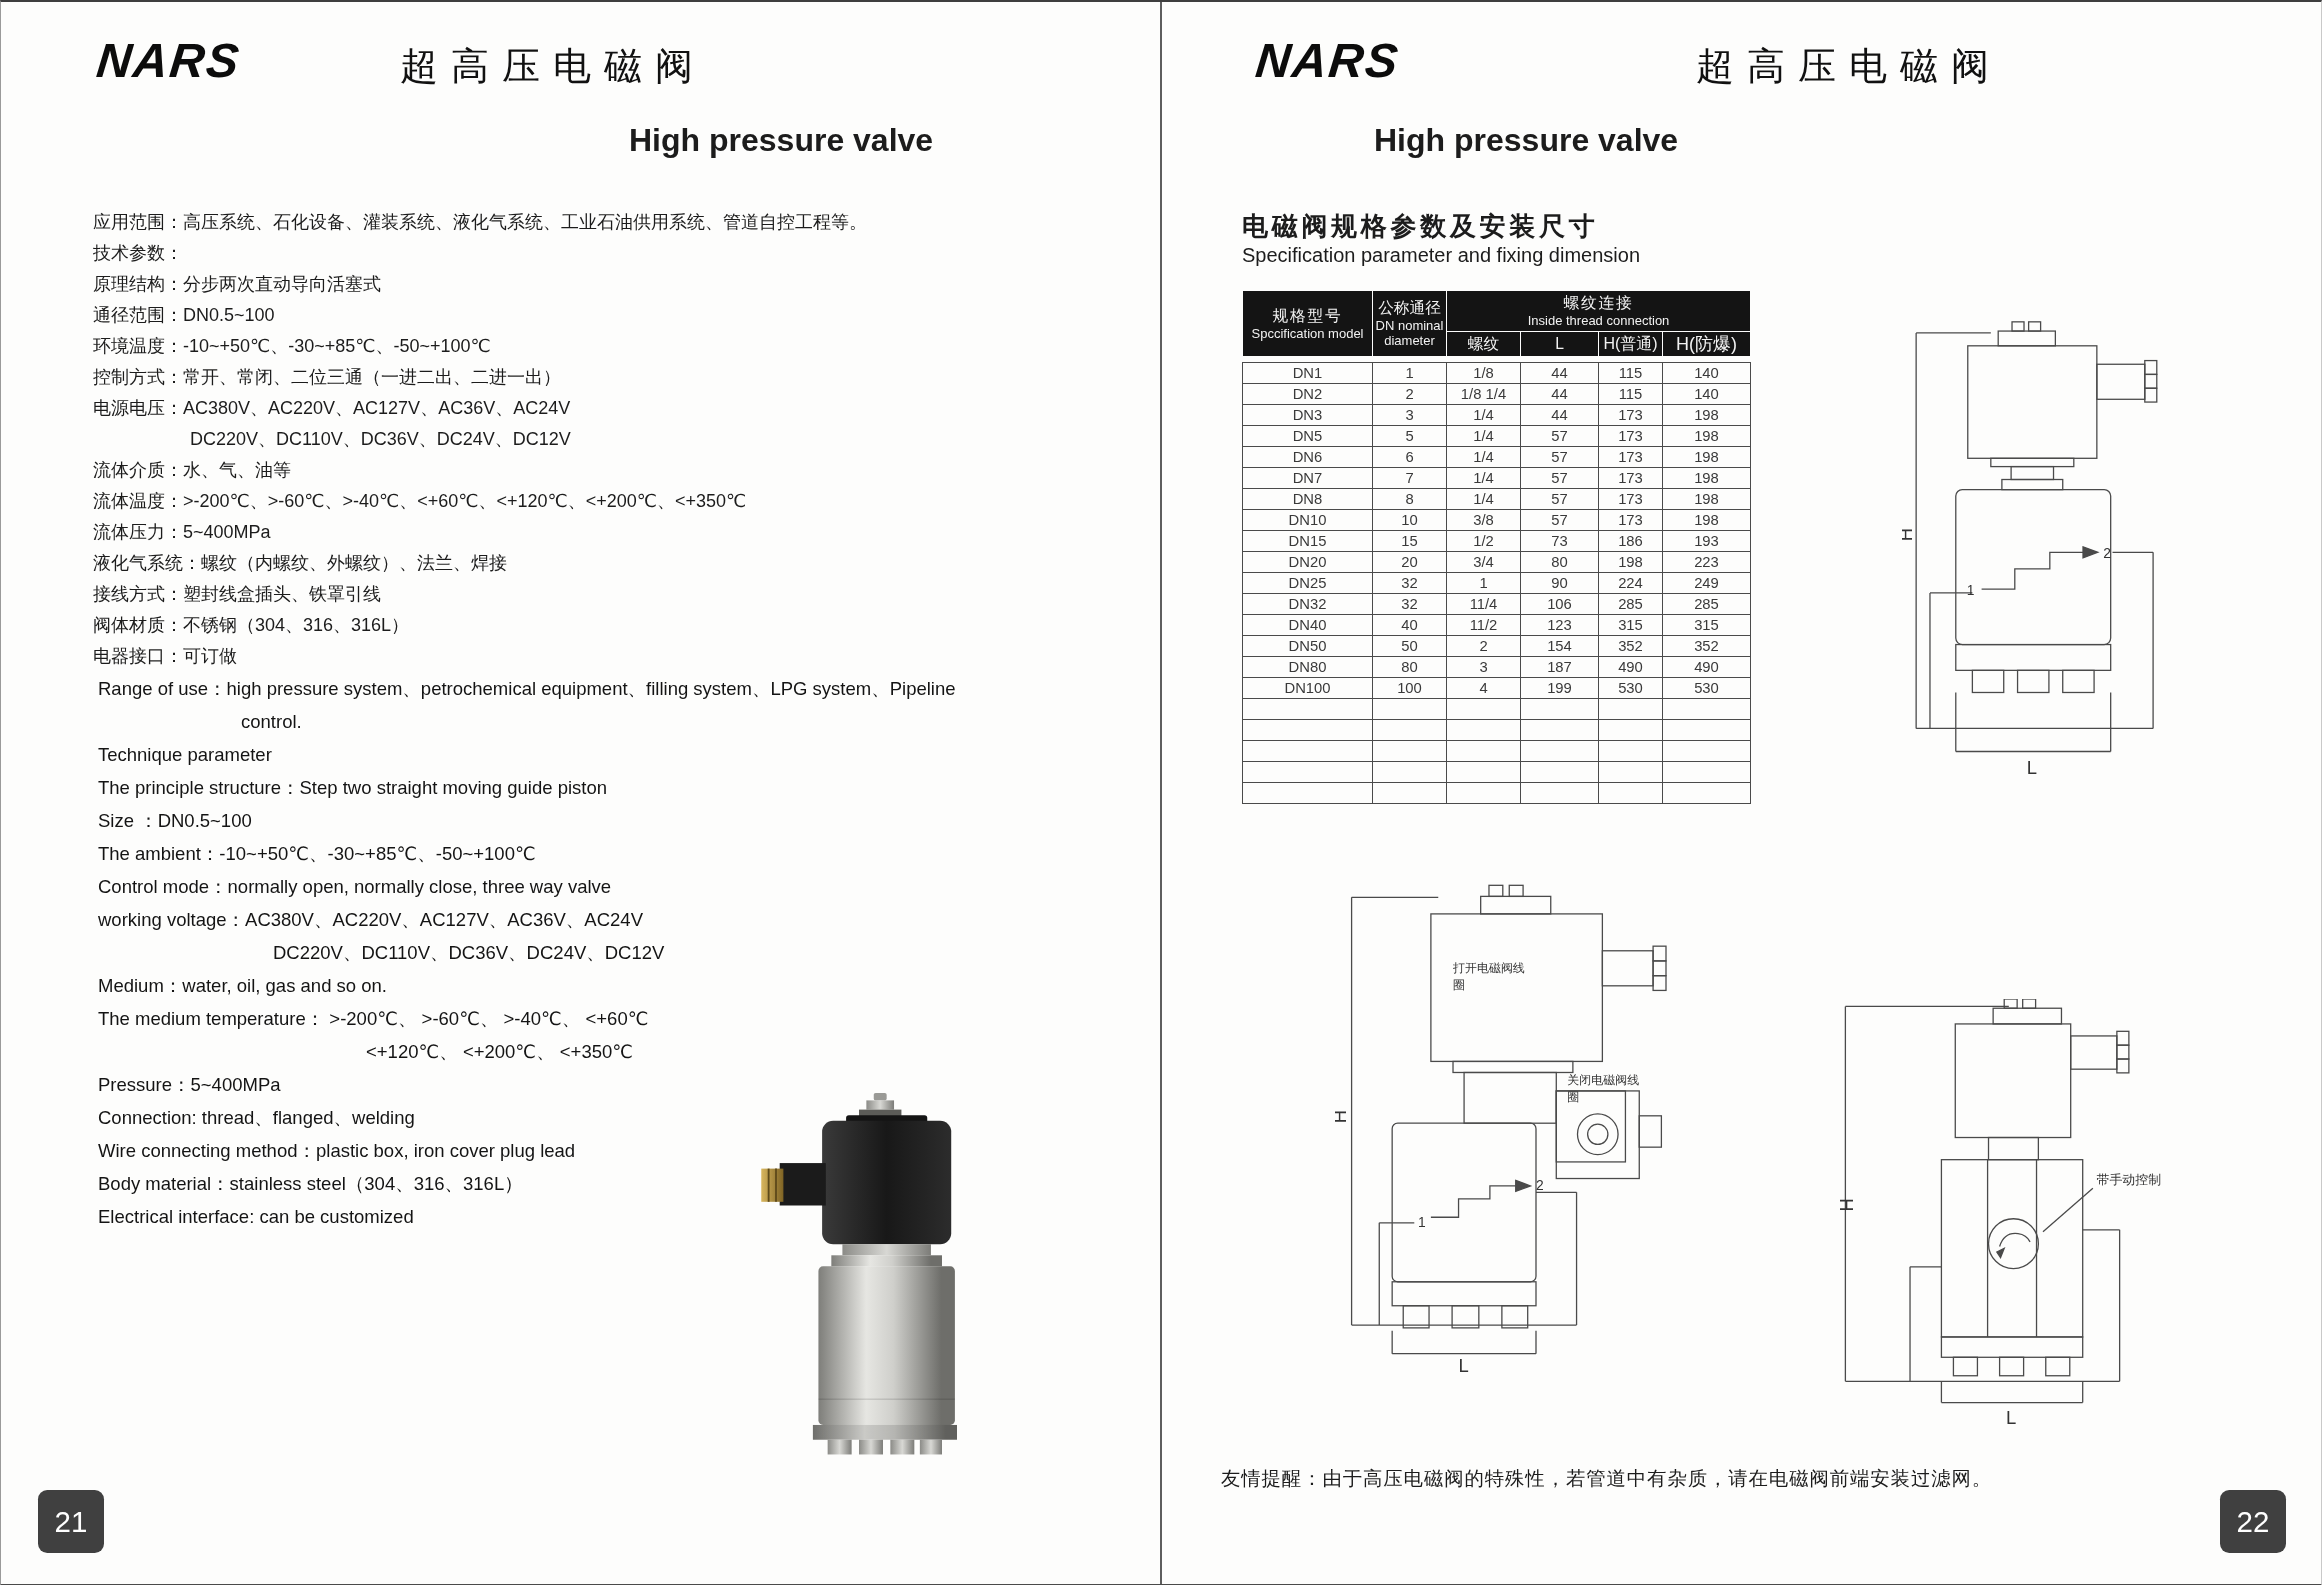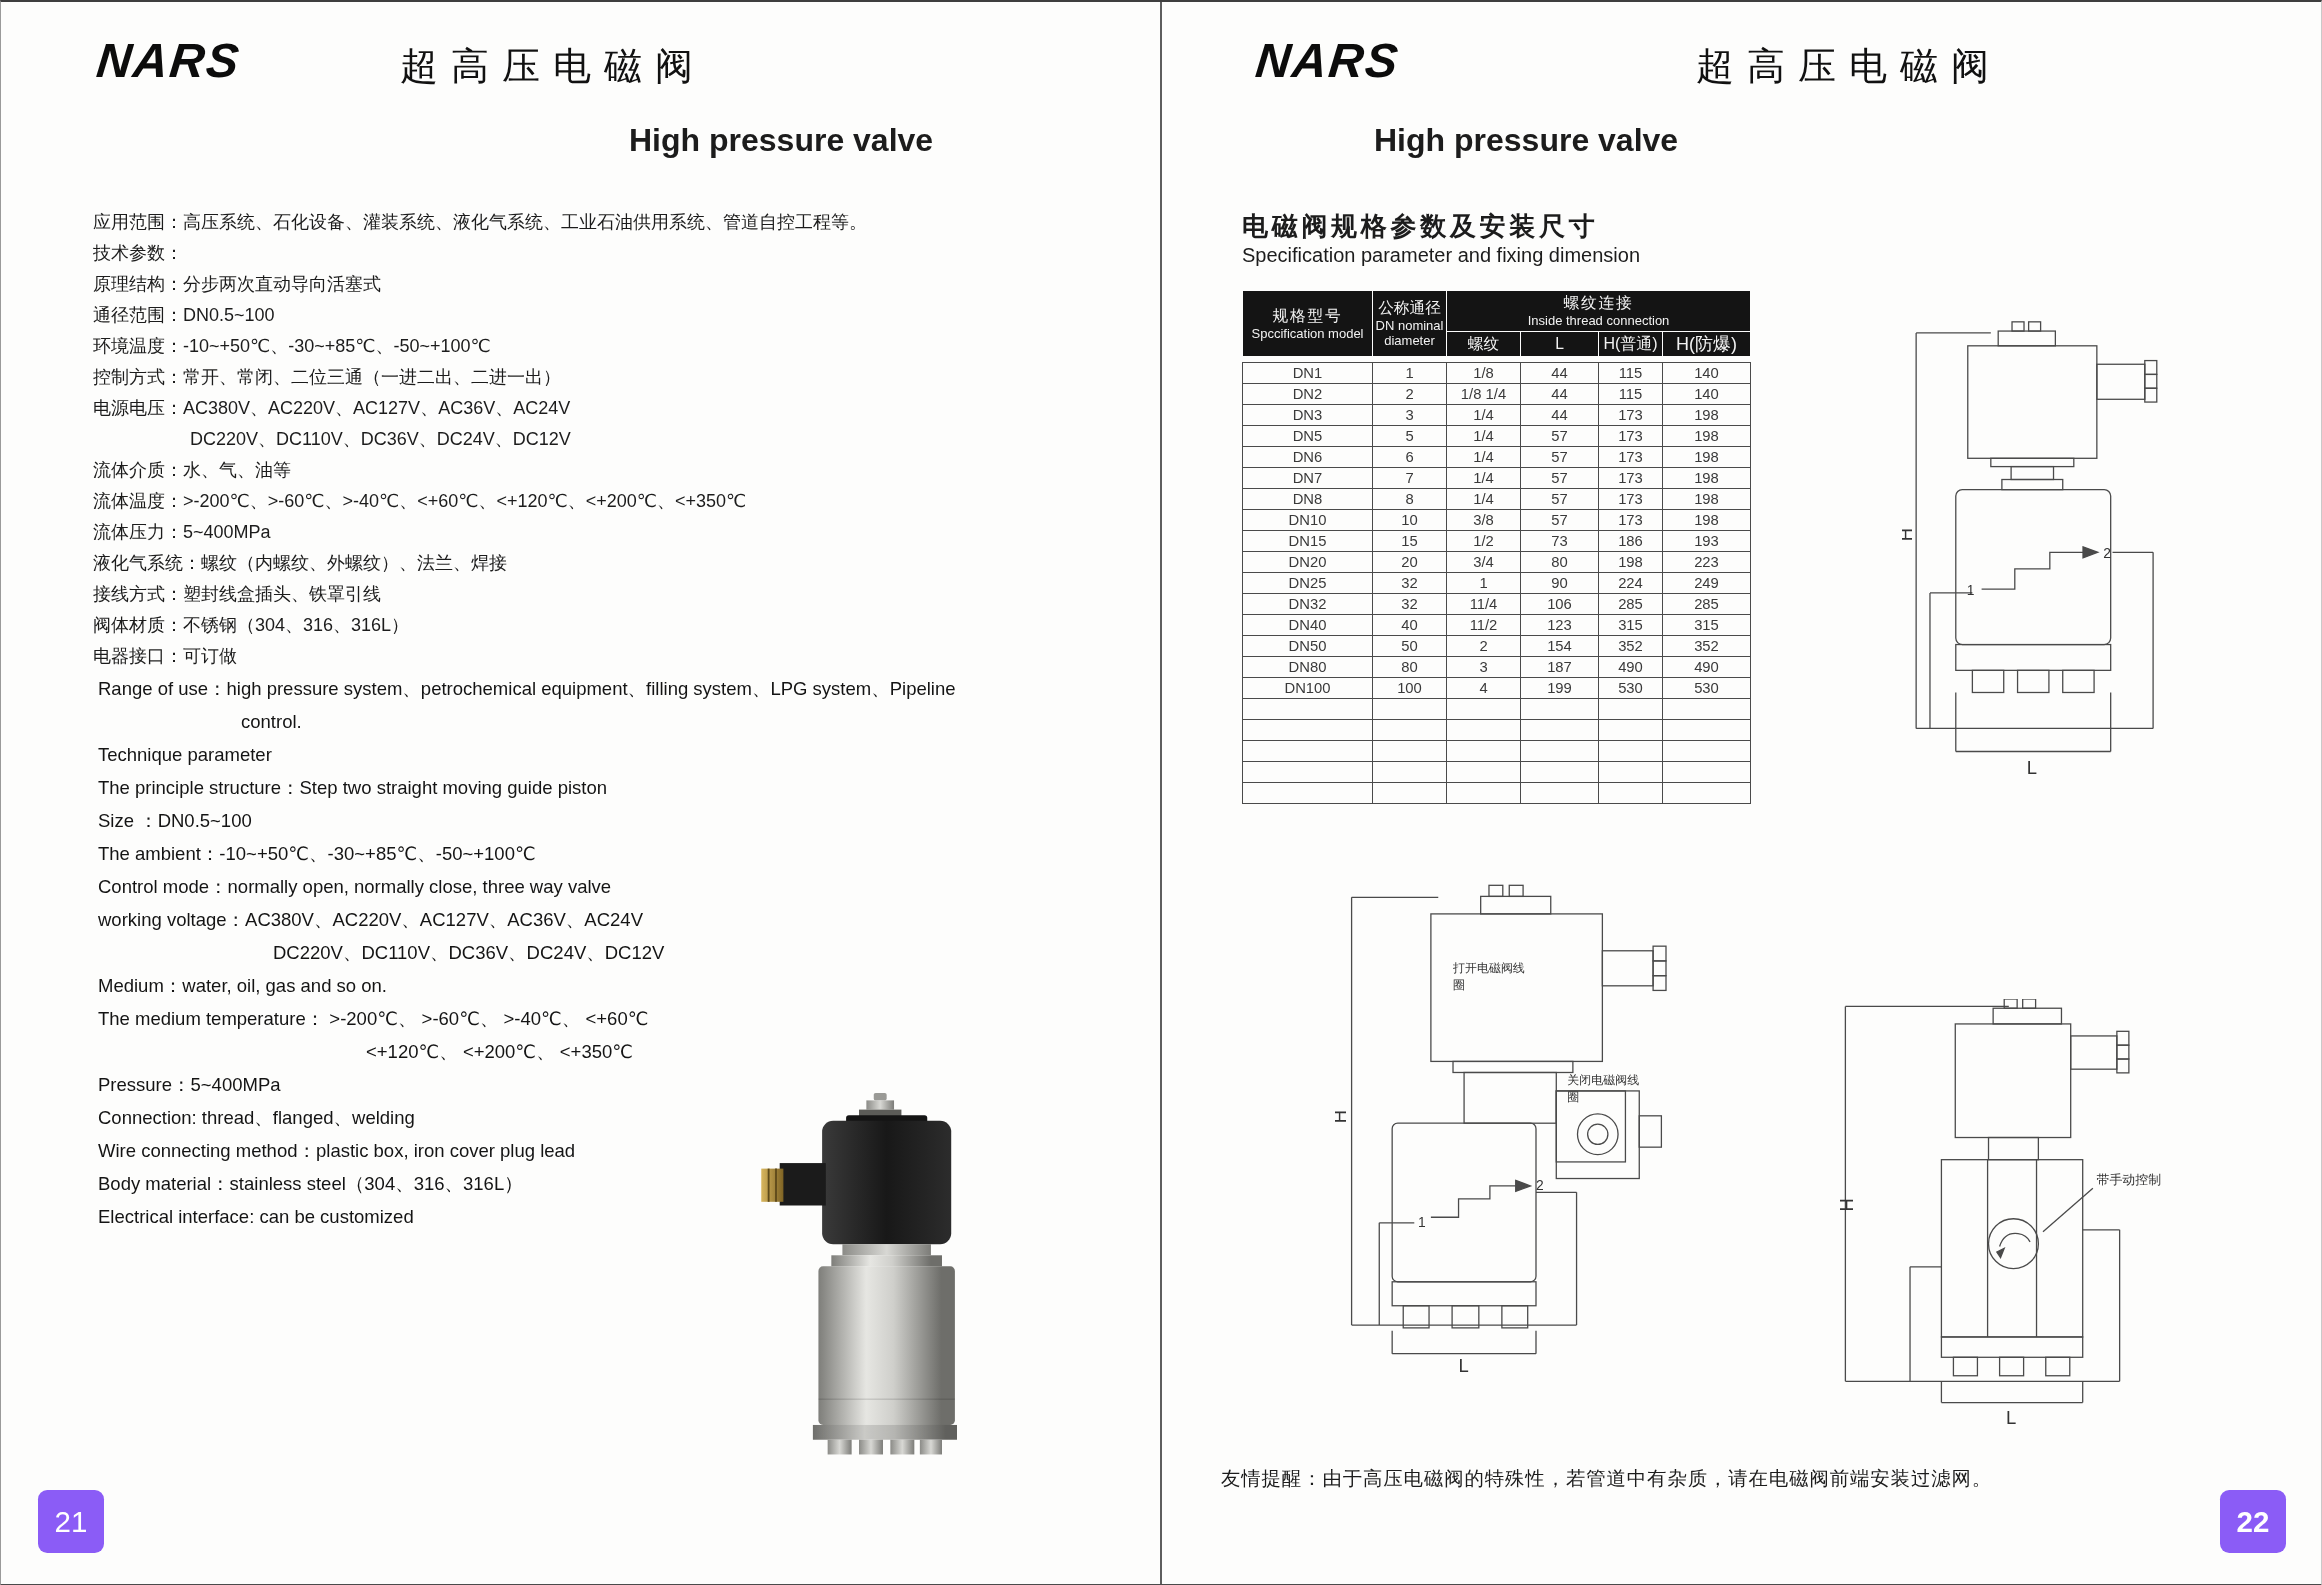--- a/index.html
+++ b/index.html
@@ -19,24 +19,24 @@
   .title-cn-right{left:1695px;}
   .title-en{position:absolute; top:120px; font-size:32px; font-weight:bold; white-space:nowrap;}
   .title-en-left{left:628px;}
   .title-en-right{left:1373px;}
   .spec-list{position:absolute; white-space:nowrap;}
   .spec-list-cn{left:92px; top:205px; font-size:18px; line-height:31px;}
   .spec-list-en{left:97px; top:670px; font-size:18.5px; line-height:33px; color:#141414;}
   .sec-title-cn{position:absolute; left:1241px; top:207px; font-size:26px; font-weight:600; letter-spacing:3.7px; white-space:nowrap;}
   .sec-title-en{position:absolute; left:1241px; top:242px; font-size:20px; white-space:nowrap;}
   .note{position:absolute; left:1220px; top:1463px; font-size:19.4px; letter-spacing:0.9px; white-space:nowrap;}
-  .badge{position:absolute; top:1488px; width:66px; height:63px; background:#8b5cf6; border-radius:9.2px;
+  .badge{position:absolute; top:1488px; width:66px; height:63px; background:#404040; border-radius:9.2px;
          color:#fff; font-size:29.5px; display:flex; align-items:center; justify-content:center;}
   .badge-left{left:37px;}
-  .badge-right{left:2219px;font-weight:bold;}
+  .badge-right{left:2219px;}
   table{border-spacing:0;}
   .tbl-head{position:absolute; left:1241px; top:288px; width:508px; border-collapse:collapse; background:#141414; color:#f2f2f2; table-layout:fixed;}
   .tbl-head td{border:1.8px solid #fdfdfc; text-align:center; vertical-align:middle; padding:0;}
   .hd-cn{display:block; font-size:15.7px; letter-spacing:1.8px;}
   .hd-en{display:block; font-size:13px; line-height:1.15;}
   .tbl-body{position:absolute; left:1241px; top:360px; width:508px; border-collapse:collapse; table-layout:fixed; border:1.8px solid #3f3f3f;}
   .tbl-body td{border:0.9px solid #4a4a4a; height:20px; line-height:20px; font-size:14.8px; text-align:center; color:#3a3a3a; padding:0; overflow:hidden;}
   .diagram text{font-family:"Liberation Sans","DejaVu Sans",sans-serif; fill:#333;}
   .diagram{position:absolute;}
 </style>

